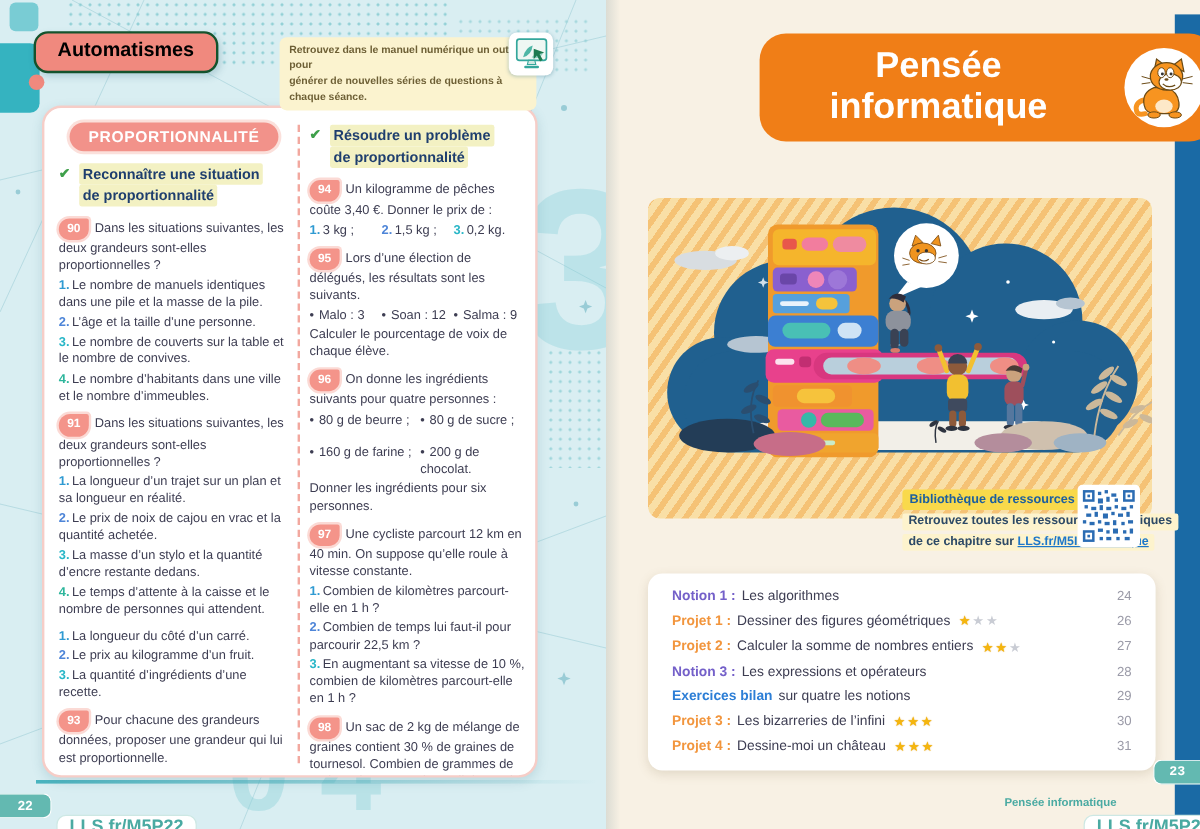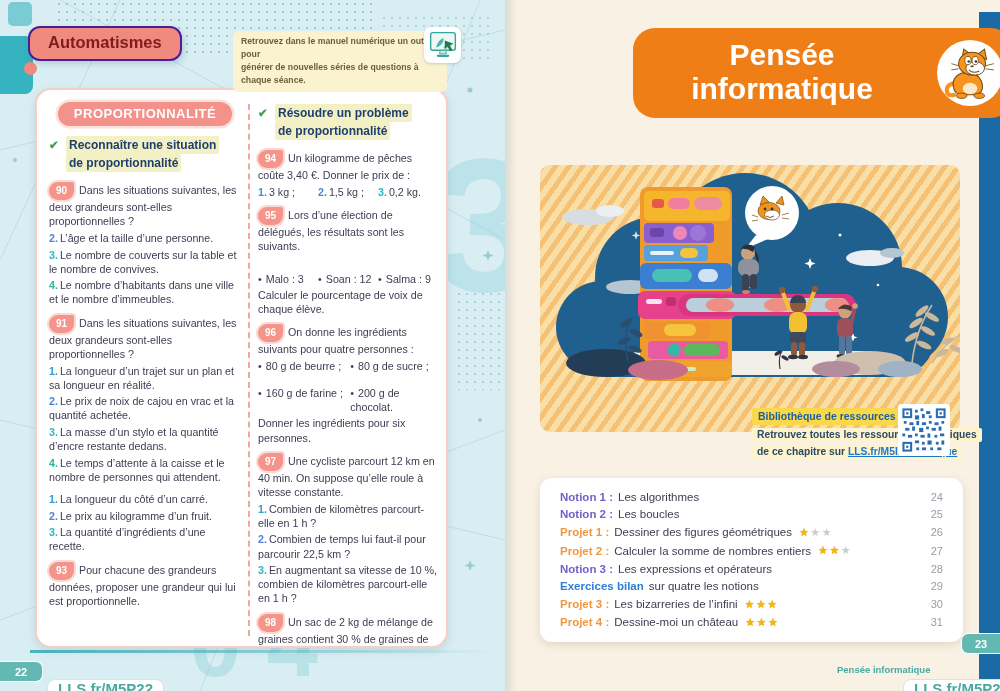--- a/index.html
+++ b/index.html
@@ -12,21 +12,21 @@
   .dots{position:absolute;background-image:radial-gradient(circle,#86cbd1 1.1px,transparent 1.4px);background-size:8px 8px;z-index:0;}
   .dots1{left:55px;top:0;width:320px;height:58px;opacity:.85;}
   .dots2{left:380px;top:14px;width:110px;height:46px;opacity:.6;}
   .dots3{left:455px;top:290px;width:48px;height:100px;opacity:.7;}
   .ghost{position:absolute;font-weight:bold;color:rgba(130,205,215,.33);z-index:0;line-height:1;}
   .ghost1{left:432px;top:130px;font-size:190px;}
   .ghost2{left:190px;top:598px;font-size:92px;color:rgba(140,210,218,.42);}
   .shape-teal1{position:absolute;left:0;top:36px;width:33px;height:58px;background:#35b3c0;border-radius:0 8px 8px 0;z-index:1;}
   .shape-teal2{position:absolute;left:8px;top:2px;width:24px;height:24px;background:#79ccd4;border-radius:5px;z-index:1;}
   .shape-dot{position:absolute;left:24px;top:62px;width:13px;height:13px;border-radius:50%;background:#f0897e;z-index:2;}
-  .automatismes{position:absolute;left:28px;top:26px;padding:5px 18px 7px;background:#f0897e;border:2px solid #4c1d95;color:#7f1d1d;font-weight:bold;font-size:16.5px;border-radius:12px;z-index:3;box-shadow:2px 3px 6px rgba(60,120,140,.25);}
+  .automatismes{position:absolute;left:28px;top:26px;padding:5px 18px 7px;background:#f0897e;border:2px solid #14532d;color:#000000;font-weight:bold;font-size:16.5px;border-radius:12px;z-index:3;box-shadow:2px 3px 6px rgba(60,120,140,.25);}
   .note{position:absolute;left:233px;top:31px;width:198px;padding:4px 8px 5px;background:#fbf3cf;border-radius:6px;z-index:3;}
   .note span{display:block;font-size:8.7px;font-weight:bold;color:#6d5f35;line-height:1.5;}
   .note-icon{position:absolute;left:424px;top:27px;width:37px;height:36px;background:#fff;border-radius:7px;z-index:3;display:flex;align-items:center;justify-content:center;box-shadow:0 1px 3px rgba(60,120,140,.3);}
 
   .bline{position:absolute;left:30px;top:650px;width:468px;height:3px;background:linear-gradient(90deg,#49b4bf,rgba(73,180,191,0));z-index:1;}
   .pagepill-l{position:absolute;left:0;top:661px;width:42px;height:19px;background:#63b9b1;border:1.5px solid #fff;border-left:none;border-radius:0 7px 7px 0;color:#fff;font-weight:bold;font-size:11px;display:flex;align-items:center;justify-content:center;z-index:3;}
   .refpill{position:absolute;top:679px;height:19px;padding:0 10px;background:#fff;border:1.5px solid #cde8e4;border-radius:8px;color:#4aaaa2;font-weight:bold;font-size:15px;display:flex;align-items:center;z-index:3;box-sizing:border-box;}
   .refpill-l{left:47px;}
 
   
@@ -39,21 +39,21 @@
   .chk .ck{position:absolute;left:0;top:1px;color:#3fa04b;font-size:11.5px;}
   .hl{background:#f3f1c3;padding:0 3px;border-radius:2px;display:inline-block;}
   .ex{margin-bottom:8px;font-size:10.7px;color:#3d3d52;line-height:1.32;}
   .ex p{margin:0 0 2.5px;}
   .exnum{display:inline-block;min-width:17px;text-align:center;padding:2px 4px 3px;background:#f4948a;color:#fff;font-weight:bold;font-size:10px;border-radius:10px 2px 10px 10px;margin-right:5px;box-shadow:0 0 0 2px #fbdad5;}
   .inum{font-weight:bold;margin-right:2px;}
   .n1{color:#2f9ad2}.n2{color:#4e85d8}.n3{color:#28b6c7}.n4{color:#2eb69c}
   .row3{display:flex;}
   .row3 .cell{flex:1;white-space:nowrap;}
   .brow{display:flex;margin:1px 0 2px;}
-  .brow .cell{flex:1;white-space:nowrap;margin-top:16px;}
+  .brow .cell{flex:1;white-space:nowrap;}
   .bgrid{display:grid;grid-template-columns:1.05fr 1fr;row-gap:13px;margin:1px 0 2px;}
   .bu{margin-right:4px;}
 
   
   .page-right{position:absolute;left:505px;top:0;width:495px;height:691px;background:#f8f1e4;overflow:hidden;}
   .gutter{position:absolute;left:505px;top:0;width:12px;height:691px;background:linear-gradient(90deg,rgba(70,110,125,.16),rgba(70,110,125,0));z-index:6;}
   .stripe{position:absolute;right:0;top:12px;width:21px;height:674px;background:#1a6aa5;z-index:1;}
   .banner{position:absolute;left:128px;top:28px;width:380px;height:90px;background:#f07e17;border-radius:22px;z-index:2;}
   .banner-text{position:absolute;left:10px;right:92px;top:10px;text-align:center;color:#fff;font-weight:bold;font-size:30px;line-height:1.12;}
   .catc{position:absolute;right:10px;top:12px;width:66px;height:66px;background:#fff;border-radius:50%;box-shadow:inset 0 0 0 2px #fff, inset 0 0 0 4px #f5a círculo;display:flex;align-items:center;justify-content:center;}
@@ -69,21 +69,21 @@
   .toc{position:absolute;left:35px;top:478px;width:423px;height:164px;background:#fff;border-radius:12px;box-shadow:0 3px 9px rgba(120,100,60,.18);padding:13px 20px;box-sizing:border-box;display:flex;flex-direction:column;justify-content:space-between;z-index:2;}
   .toc-row{display:flex;align-items:center;font-size:11.5px;color:#3d3d52;}
   .toc-label{font-weight:bold;margin-right:5px;}
   .lab-notion{color:#7460c9}.lab-projet{color:#f2953c}.lab-bilan{color:#2c7ed6}
   .stars{margin-left:7px;font-size:11px;letter-spacing:1.5px;}
   .stars .gold{color:#f5b60d;text-shadow:0 0 1px #d98f00;}
   .stars .gray{color:#c9ccd4;}
   .toc-page{margin-left:auto;color:#9b9ba8;font-size:11px;}
   .chaplabel{position:absolute;left:332px;top:664px;font-size:9.5px;font-weight:bold;color:#4aaaa2;z-index:3;white-space:nowrap;}
   .refpill-r{left:398px;}
-  .pagepill-r{position:absolute;right:0;top:633px;width:38px;height:19px;background:#63b9b1;border:1.5px solid #fff;border-right:none;border-radius:7px 0 0 7px;color:#fff;font-weight:bold;font-size:11px;display:flex;align-items:center;justify-content:center;z-index:5;}
+  .pagepill-r{position:absolute;right:0;top:633px;width:38px;height:19px;background:#63b9b1;border:1.5px solid #fff;border-right:none;border-radius:7px 0 0 7px;color:#fff;font-weight:bold;font-size:11px;display:flex;align-items:center;justify-content:center;z-index:5;font-family:Liberation Mono, monospace;}
 </style>
 </head>
 <body>
 
 <div class="stage">
 
   <div class="page-left">
     <svg class="decor-lines" width="505" height="691" viewBox="0 0 505 691">
       <g stroke="rgba(90,170,185,.32)" stroke-width=".7">
         <line x1="0" y1="150" x2="505" y2="30"></line>
@@ -131,20 +131,21 @@
       <div class="col col1">
         <span class="section-pill">PROPORTIONNALITÉ</span>
         <div class="chk">
           <span class="ck">✔</span>
           <span class="hl">Reconnaître une situation</span><br>
           <span class="hl">de proportionnalité</span>
         </div>
 
         <div class="ex">
           <p><span class="exnum">90</span><span>Dans les situations suivantes, les deux grandeurs sont-elles proportionnelles ?</span></p>
+          <p><span class="inum n1">1.</span><span>Le nombre de manuels identiques dans une pile et la masse de la pile.</span></p>
           <p><span class="inum n2">2.</span><span>L’âge et la taille d’une personne.</span></p>
           <p><span class="inum n3">3.</span><span>Le nombre de couverts sur la table et le nombre de convives.</span></p>
           <p><span class="inum n4">4.</span><span>Le nombre d’habitants dans une ville et le nombre d’immeubles.</span></p>
         </div>
 
         <div class="ex">
           <p><span class="exnum">91</span><span>Dans les situations suivantes, les deux grandeurs sont-elles proportionnelles ?</span></p>
           <p><span class="inum n1">1.</span><span>La longueur d’un trajet sur un plan et sa longueur en réalité.</span></p>
           <p><span class="inum n2">2.</span><span>Le prix de noix de cajou en vrac et la quantité achetée.</span></p>
           <p><span class="inum n3">3.</span><span>La masse d’un stylo et la quantité d’encre restante dedans.</span></p>
@@ -461,25 +462,20 @@
       </svg>
     </div>
 
     <div class="toc">
       <div class="toc-row">
         <span class="toc-label lab-notion">Notion 1 :</span>
         <span class="toc-title">Les algorithmes</span>
         <span class="toc-page">24</span>
       </div>
       <div class="toc-row">
-        <span class="toc-label lab-notion">Notion 2 :</span>
-        <span class="toc-title">Les boucles</span>
-        <span class="toc-page">25</span>
-      </div>
-      <div class="toc-row">
         <span class="toc-label lab-projet">Projet 1 :</span>
         <span class="toc-title">Dessiner des figures géométriques</span>
         <span class="stars"><span class="gold">★</span><span class="gray">★★</span></span>
         <span class="toc-page">26</span>
       </div>
       <div class="toc-row">
         <span class="toc-label lab-projet">Projet 2 :</span>
         <span class="toc-title">Calculer la somme de nombres entiers</span>
         <span class="stars"><span class="gold">★★</span><span class="gray">★</span></span>
         <span class="toc-page">27</span>

